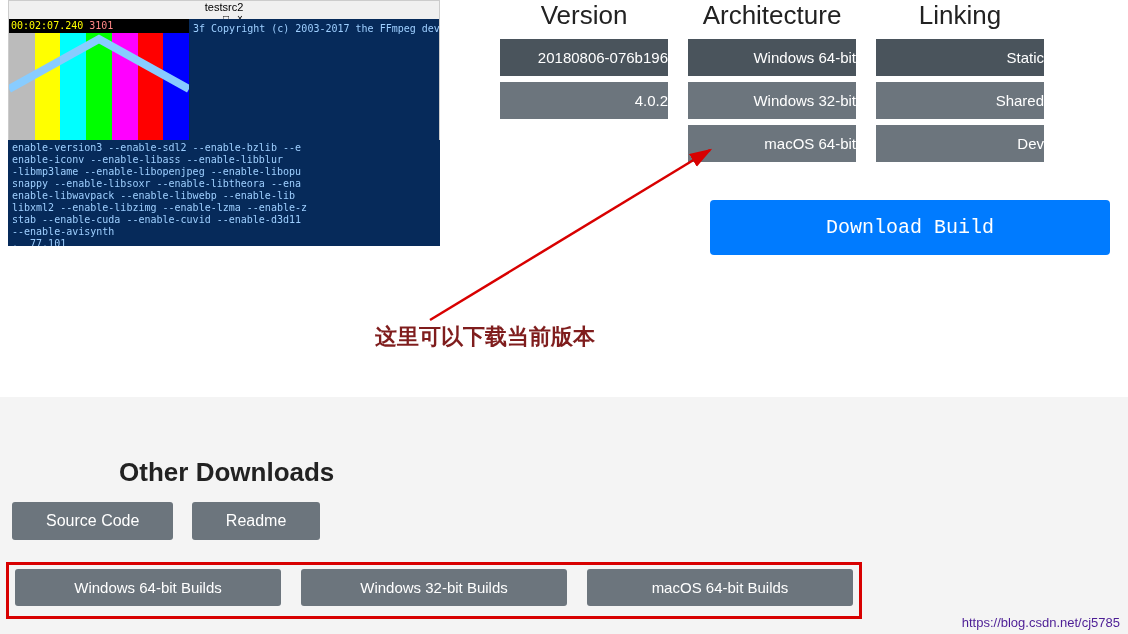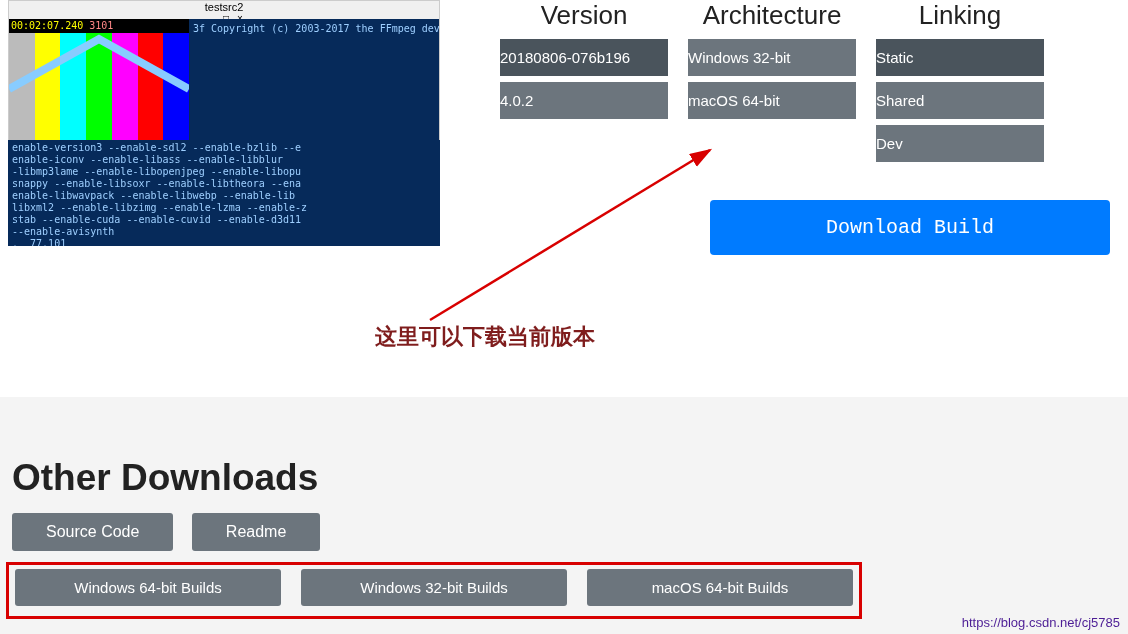--- a/index.html
+++ b/index.html
@@ -17,34 +17,34 @@
   .term-overlay-top { position: absolute; top: 0; left: 0; width: 100%; height: 14px; background: #000000; color: #0f0; font: 10px/14px monospace; padding-left: 2px; }
   .term-overlay-top .tc-yellow { color: yellow; }
   .term-overlay-diag { position: absolute; left: 0; top: 10px; width: 180px; height: 80px; pointer-events: none; }
   .term-text { flex: 1; background: #062a5a; color: #9ecfff; font: 10px/12px monospace; padding: 4px; white-space: pre; overflow: hidden; height: 100%; }
   .term-bottom { position: absolute; left: 8px; top: 140px; width: 432px; height: 106px; background: #062a5a; color: #9ecfff; font: 10px/12px monospace; padding: 2px 4px; white-space: pre; overflow: hidden; }
 
   
   .builds { position: absolute; left: 500px; top: 0; width: 544px; display: flex; gap: 20px; }
   .col { flex: 1; }
   .col h2 { font-size: 26px; font-weight: 400; text-align: center; margin-bottom: 8px; color: #222; }
-  .opt { background: #6c757d; color: #fff; text-align: left; padding: 10px 0; font-size: 15px; margin-bottom: 2px; cursor: pointer; margin-top: 6px; }
+  .opt { background: #6c757d; color: #fff; text-align: right; padding: 10px 0; font-size: 15px; margin-bottom: 2px; cursor: pointer; margin-top: 6px; }
   .opt.sel { background: #4a545c; }
   .download-btn { position: absolute; left: 710px; top: 200px; width: 400px; background: #007bff; color: #fff; font-size: 20px; text-align: center; padding: 16px 0; cursor: pointer; border-radius: 4px; font-family: Liberation Mono, monospace; }
 
   
   .note { position: absolute; color: #7f1d1d; font-size: 22px; font-family: "SimSun", serif; font-weight: bold; }
   .note1 { left: 375px; top: 322px; }
   .note2 { left: 458px; top: 418px; }
   svg.arrow { position: absolute; pointer-events: none; }
 
   
   .lower-bg { position: absolute; left: 0; top: 397px; width: 1128px; height: 237px; background: #f4f4f4; }
   .other-dl { position: absolute; left: 12px; top: 457px; }
-  .other-dl h1 { font-size: 37px; font-weight: 600; color: #222; margin-bottom: 14px; }
+  .other-dl h1 { font-size: 26px; font-weight: 600; color: #222; margin-bottom: 14px; text-align: right; }
   .gray-btn { display: inline-block; background: #6c757d; color: #fff; padding: 10px 34px; font-size: 16px; margin-right: 14px; border-radius: 3px; cursor: pointer; }
   .prev-builds { position: absolute; left: 6px; top: 562px; width: 856px; border: 3px solid #d80000; padding: 4px 6px 10px; }
   .prev-builds h1 { font-size: 28px; font-weight: 500; color: #222; margin-bottom: 10px; }
   .prev-row { display: flex; gap: 20px; }
   .prev-btn { flex: 1; background: #6c757d; color: #fff; text-align: center; padding: 10px 0; font-size: 15px; cursor: pointer; border-radius: 3px; }
 
   .watermark { position: absolute; right: 8px; bottom: 4px; font-size: 13px; color: #4c1d95; }
 </style>
 </head>
 <body>
@@ -102,20 +102,21 @@
 127.23 M-V: -0.023 fd= 219 aq=    0KB vq= 2927KB sq=    0B f=0/0</div>
 
 <div class="builds">
   <div class="col">
     <h2>Version</h2>
     <div class="opt sel">20180806-076b196</div>
     <div class="opt">4.0.2</div>
   </div>
   <div class="col">
     <h2>Architecture</h2>
+    <div class="opt sel">Windows 64-bit</div>
     <div class="opt">Windows 32-bit</div>
     <div class="opt">macOS 64-bit</div>
   </div>
   <div class="col">
     <h2>Linking</h2>
     <div class="opt sel">Static</div>
     <div class="opt">Shared</div>
     <div class="opt">Dev</div>
   </div>
 </div>

